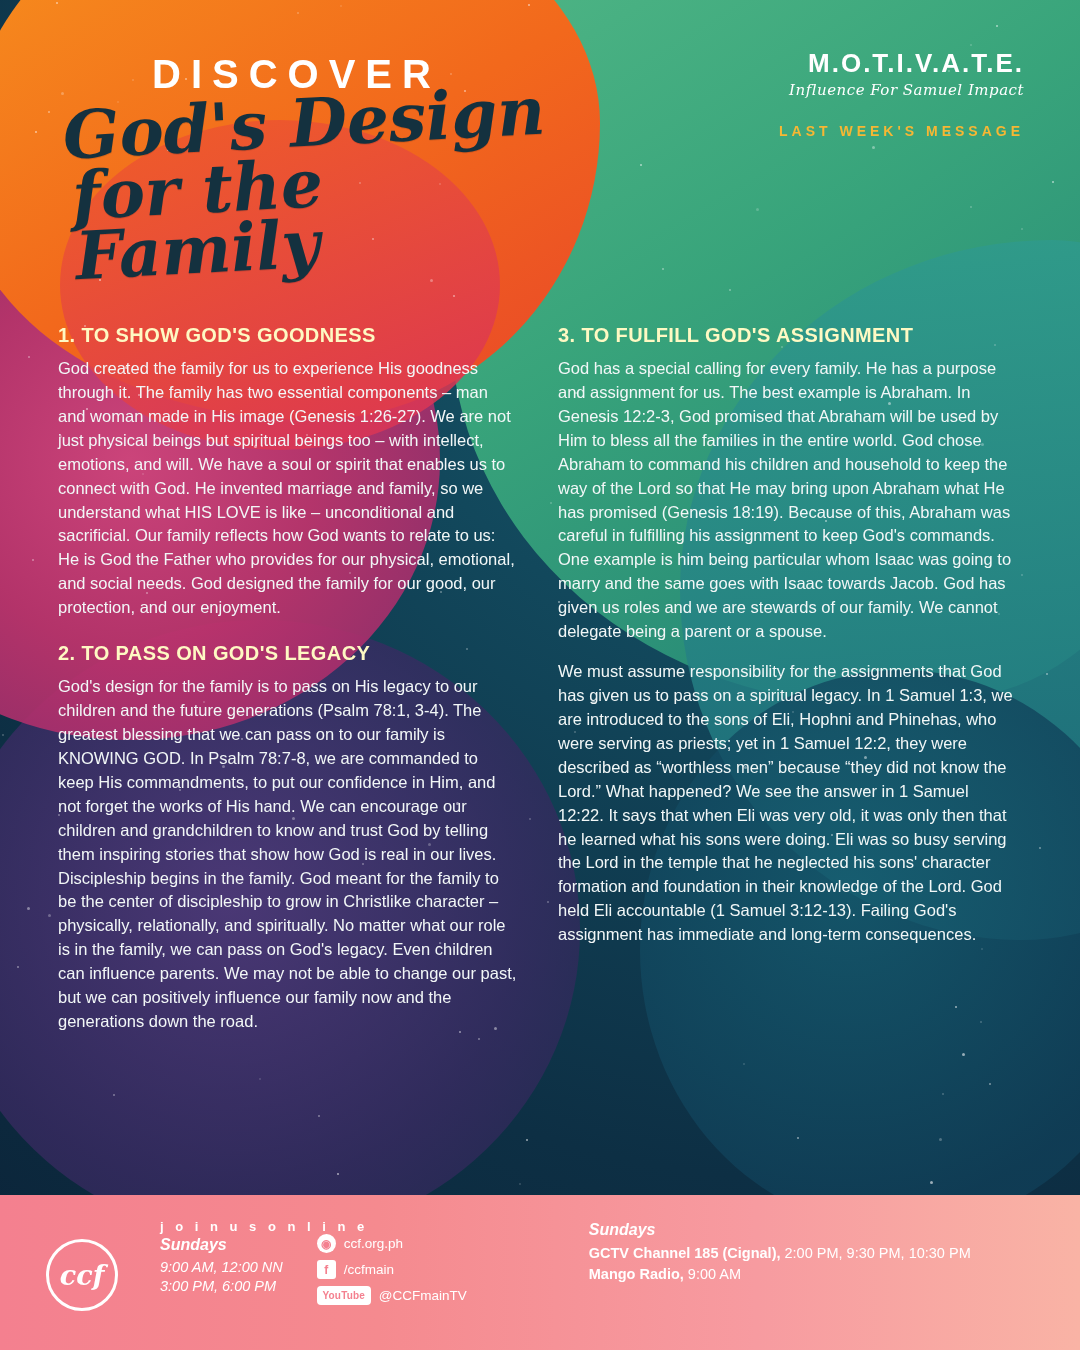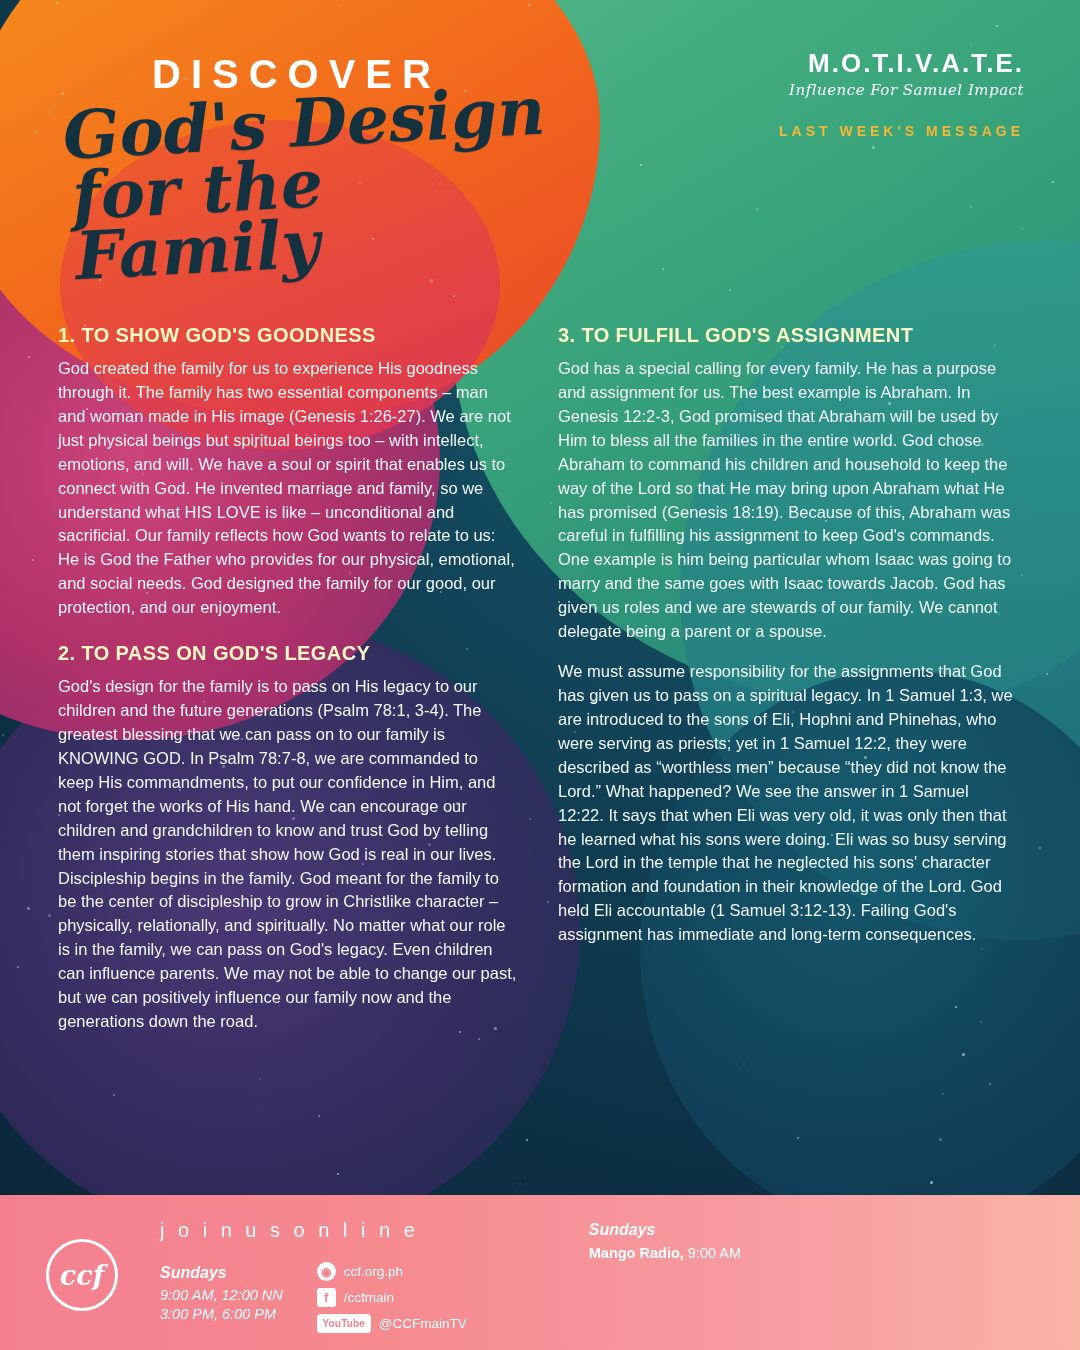--- a/index.html
+++ b/index.html
@@ -180,24 +180,24 @@
     font-weight: bold;
     font-size: 27px;
     display: flex; align-items: center; justify-content: center;
     margin-top: 20px;
     flex: none;
   }
   .foot-col { margin-left: 42px; }
   .foot-col.broadcast { margin-left: 122px; }
   .foot-title {
     color: #ffffff;
-    font-size: 20px;
-    font-weight: normal;
+    font-size: 13px;
+    font-weight: bold;
     letter-spacing: 4px;
-    margin-bottom: 20px;
+    margin-bottom: 0;
   }
   .foot-body { display: flex; gap: 34px; }
   .foot-days { color: #ffffff; font-size: 14.5px; line-height: 1.35; font-style: italic; }
   .foot-days b { display: block; font-size: 16px; margin-bottom: 2px; }
   .foot-links { font-size: 13.5px; color: #ffffff; }
   .foot-link-row { display: flex; align-items: center; gap: 8px; margin-bottom: 7px; }
   .ficon {
     width: 19px; height: 19px;
     display: inline-flex; align-items: center; justify-content: center;
     border-radius: 3px;
@@ -390,19 +390,23 @@
           </div>
         </div>
       </div>
     </div>
 
     <div class="foot-col broadcast">
       <div class="foot-days">
         <b>Sundays</b>
       </div>
       <div class="bc-line">
+        <b>GCTV Channel 185 (Cignal),</b>
+        <span>2:00 PM, 9:30 PM, 10:30 PM</span>
+      </div>
+      <div class="bc-line">
         <b>Mango Radio,</b>
         <span>9:00 AM</span>
       </div>
     </div>
   </div>
 
 </div>
 
 </body></html>

